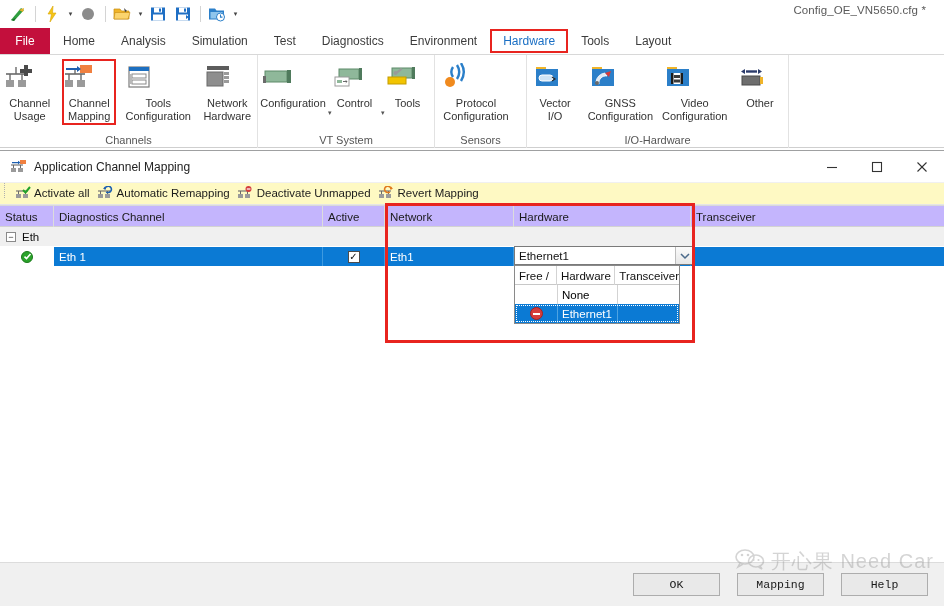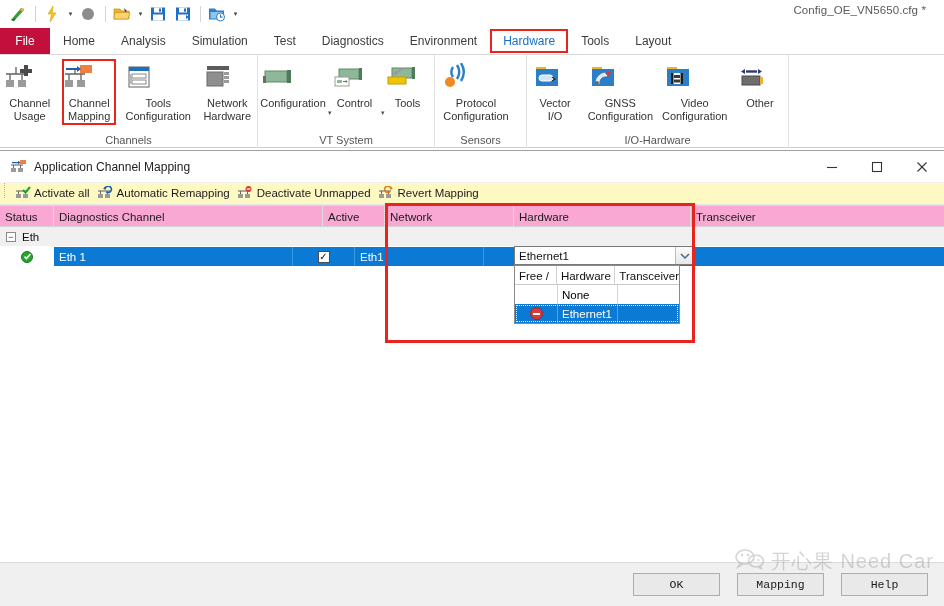--- a/index.html
+++ b/index.html
@@ -170,21 +170,21 @@
   
   .grid-wrap {
     flex: 1;
     position: relative;
     background: #ffffff;
     border-top: 1px solid #d9d9d9;
   }
   .grid-head {
     height: 21px;
     display: flex;
-    background: #f9a8d4;
+    background: #c4b5fd;
     border-bottom: 1px solid #d2d2d2;
   }
   .gh {
     font-size: 11.5px; color: #1a1a1a;
     display: flex; align-items: center;
     padding-left: 5px;
     border-right: 1px solid #dcdcdc;
     height: 21px;
   }
   .grp-row {
@@ -740,21 +740,21 @@
       </div>
 
       <div class="data-row">
         <div class="dc" style="width:54px;justify-content:center;padding-left:0;background:#ffffff;border-right:none">
           <span class="status-dot">
             <svg width="9" height="9" viewBox="0 0 9 9">
                 <path d="M1.5 4.6 l2 2 4 -4.6" stroke="#ffffff" stroke-width="1.6" fill="none"></path>
               </svg>
           </span>
         </div>
-        <div class="dc" style="width:239px">Eth 1</div>
+        <div class="dc" style="width:269px">Eth 1</div>
         <div class="dc" style="width:62px;justify-content:center;padding-left:0">
           <span class="chk">✓</span>
         </div>
         <div class="dc" style="width:129px">Eth1</div>
         <div class="dc" style="width:177px"></div>
         <div class="dc" style="flex:1;border-right:none"></div>
       </div>
 
       <div class="combo" style="left:514px; top:40px; width:180px; height:19px;">
         <span class="combo-txt">Ethernet1</span>

